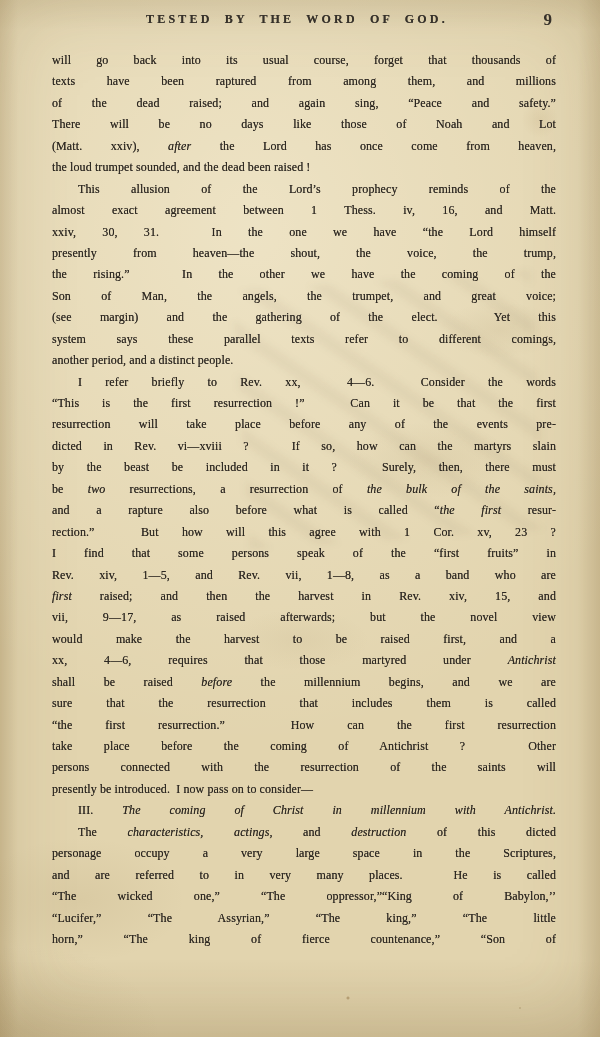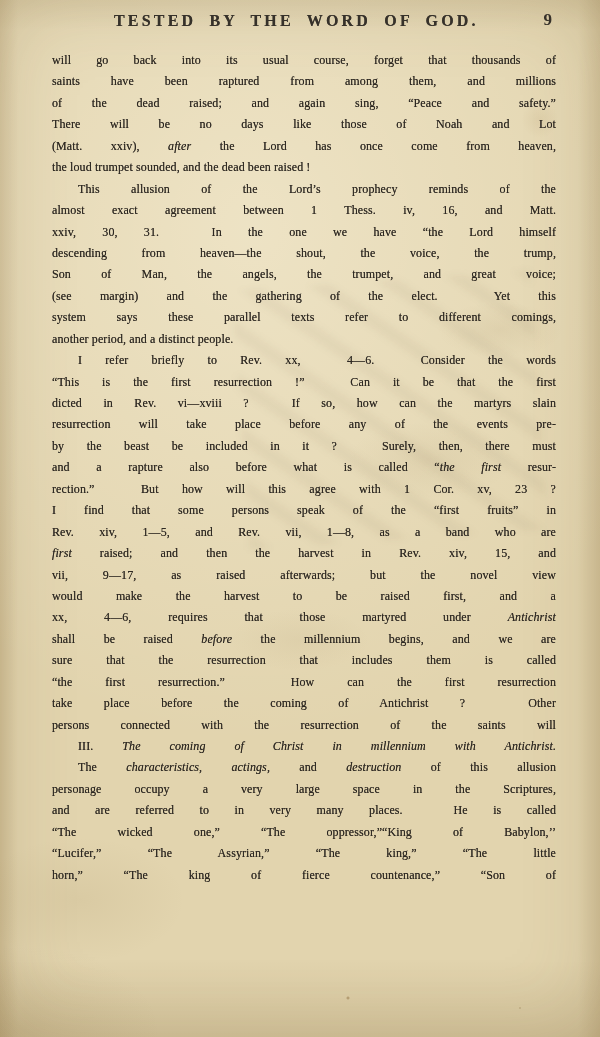--- a/index.html
+++ b/index.html
@@ -52,21 +52,21 @@
     position: absolute;
     top: 12px;
     left: 0;
     width: 100%;
     height: 20px;
   }
   .head-title {
     position: absolute;
     left: 50%;
     transform: translateX(-51%);
-    font-size: 16px;
+    font-size: 12px;
     font-weight: bold;
     letter-spacing: 3.2px;
     word-spacing: 6px;
     color: #36312a;
     white-space: nowrap;
     text-shadow: 0 0 0.5px rgba(54,49,42,0.7);
   }
   .page-num {
     position: absolute;
     right: 48px;
@@ -102,52 +102,55 @@
   <div class="texture"></div>
   <div class="bleed"></div>
 
   <div class="running-head">
     <div class="head-title">TESTED BY THE WORD OF GOD.</div>
     <div class="page-num">9</div>
   </div>
 
   <div class="body-text">
       <div class="line"><span>will go back into its usual course, forget that thousands of</span></div>
-      <div class="line"><span>saints have been raptured from among them, and millions</span></div>
+      <div class="line"><span>texts have been raptured from among them, and millions</span></div>
       <div class="line"><span>of the dead raised; and again sing, “Peace and safety.”</span></div>
       <div class="line"><span>There will be no days like those of Noah and Lot</span></div>
       <div class="line"><span>(Matt. xxiv), </span><span class="it">after</span><span> the Lord has once come from heaven,</span></div>
       <div class="line para-end"><span>the loud trumpet sounded, and the dead been raised !</span></div>
       <div class="line indent"><span>This allusion of the Lord’s prophecy reminds of the</span></div>
       <div class="line"><span>almost exact agreement between 1 Thess. iv, 16, and Matt.</span></div>
       <div class="line"><span>xxiv, 30, 31.  In the one we have “the Lord himself</span></div>
-      <div class="line"><span>descending from heaven—the shout, the voice, the trump,</span></div>
+      <div class="line"><span>presently from heaven—the shout, the voice, the trump,</span></div>
+      <div class="line"><span>the rising.”  In the other we have the coming of the</span></div>
       <div class="line"><span>Son of Man, the angels, the trumpet, and great voice;</span></div>
       <div class="line"><span>(see margin) and the gathering of the elect.  Yet this</span></div>
       <div class="line"><span>system says these parallel texts refer to different comings,</span></div>
       <div class="line para-end"><span>another period, and a distinct people.</span></div>
       <div class="line indent"><span>I refer briefly to Rev. xx,  4—6.  Consider the words</span></div>
       <div class="line"><span>“This is the first resurrection !”  Can it be that the first</span></div>
+      <div class="line"><span>resurrection will take place before any of the events pre-</span></div>
       <div class="line"><span>dicted in Rev. vi—xviii ?  If so, how can the martyrs slain</span></div>
-      <div class="line"><span>resurrection will take place before any of the events pre-</span></div>
       <div class="line"><span>by the beast be included in it ?  Surely, then, there must</span></div>
+      <div class="line"><span>be </span><span class="it">two</span><span> resurrections, a resurrection of </span><span class="it">the bulk of the saints,</span></div>
       <div class="line"><span>and a rapture also before what is called “</span><span class="it">the first</span><span> resur-</span></div>
       <div class="line"><span>rection.”  But how will this agree with 1 Cor. xv, 23 ?</span></div>
       <div class="line"><span>I find that some persons speak of the “first fruits” in</span></div>
       <div class="line"><span>Rev. xiv, 1—5, and Rev. vii, 1—8, as a band who are</span></div>
       <div class="line"><span class="it">first</span><span> raised; and then the harvest in Rev. xiv, 15, and</span></div>
       <div class="line"><span>vii, 9—17, as raised afterwards; but the novel view</span></div>
       <div class="line"><span>would make the harvest to be raised first, and a</span></div>
       <div class="line"><span>xx, 4—6, requires that those martyred under </span><span class="it">Antichrist</span></div>
       <div class="line"><span>shall be raised </span><span class="it">before</span><span> the millennium begins, and we are</span></div>
       <div class="line"><span>sure that the resurrection that includes them is called</span></div>
       <div class="line"><span>“the first resurrection.”  How can the first resurrection</span></div>
       <div class="line"><span>take place before the coming of Antichrist ?  Other</span></div>
       <div class="line"><span>persons connected with the resurrection of the saints will</span></div>
+      <div class="line para-end"><span>presently be introduced.  I now pass on to consider—</span></div>
       <div class="line indent"><span>III. </span><span class="it">The coming of Christ in millennium with Antichrist.</span></div>
-      <div class="line indent"><span>The </span><span class="it">characteristics, actings,</span><span> and </span><span class="it">destruction</span><span> of this allusion</span></div>
+      <div class="line indent"><span>The </span><span class="it">characteristics, actings,</span><span> and </span><span class="it">destruction</span><span> of this dicted</span></div>
       <div class="line"><span>personage occupy a very large space in the Scriptures,</span></div>
       <div class="line"><span>and are referred to in very many places.  He is called</span></div>
       <div class="line"><span>“The wicked one,” “The oppressor,”“King of Babylon,’’</span></div>
       <div class="line"><span>“Lucifer,” “The Assyrian,” “The king,” “The little</span></div>
       <div class="line"><span>horn,” “The king of fierce countenance,” “Son of</span></div>
     </div>
 </div>
 
 </body></html>

